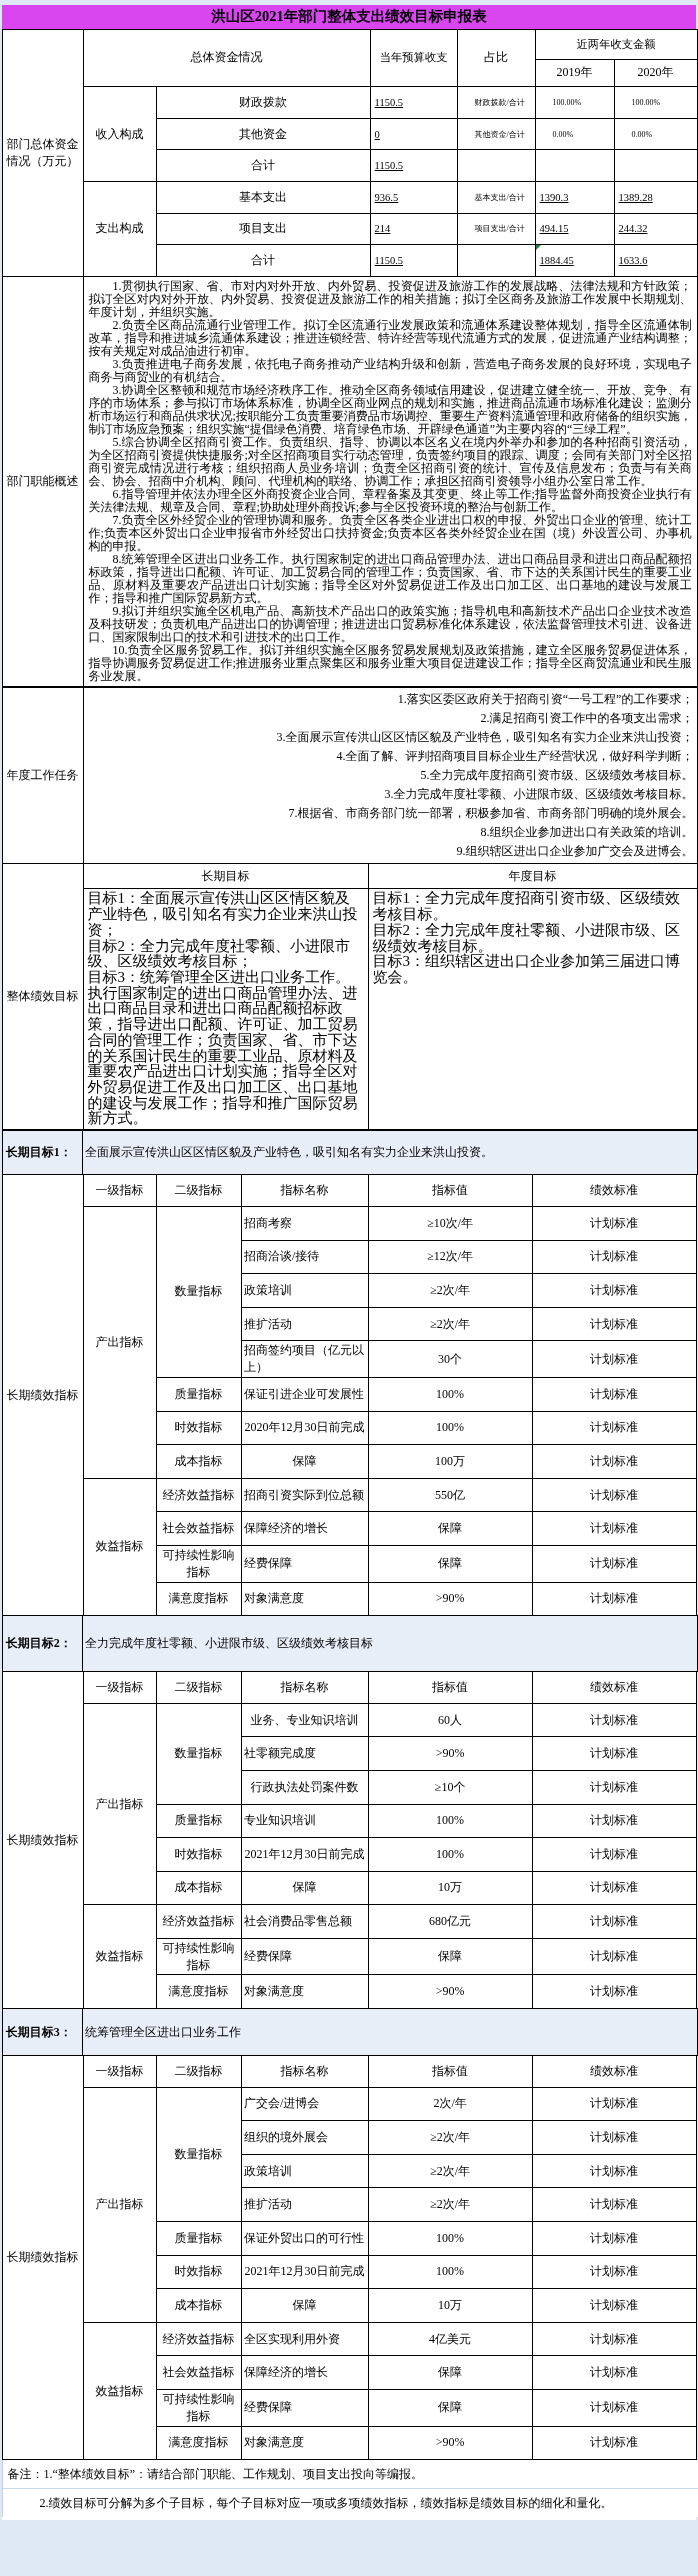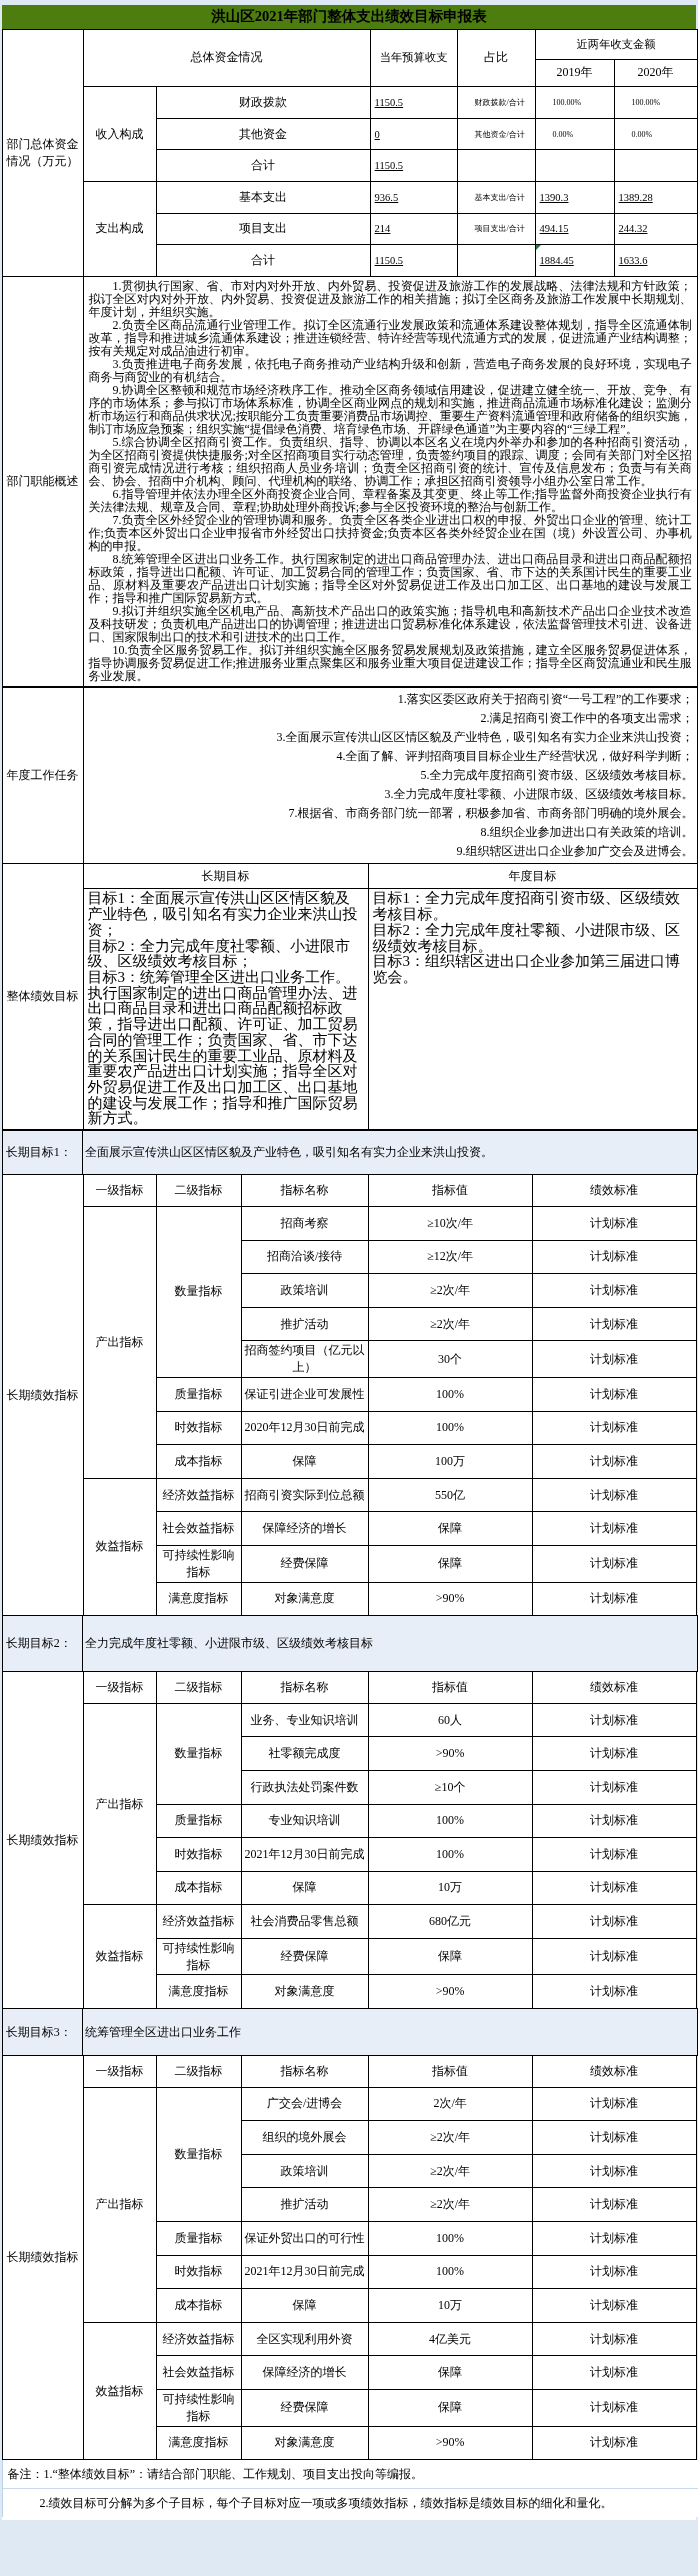--- a/index.html
+++ b/index.html
@@ -1,38 +1,38 @@
 <!DOCTYPE html>
 <html style="font-size:13px"><head>
 <meta charset="utf-8">
 <style>
   html,body{margin:0;padding:0;}
   body{
     width:698px;height:2576px;background:#dfe9f4;
     font-family:"Liberation Serif","DejaVu Serif",serif;color:#000;
   }
   .sheet{margin:4.8px 1.6px 0 1.6px;background:#fff;padding-bottom:3.2px;}
-  .title{font-size:14.5px;font-weight:bold;text-align:center;padding:2.4px 0 3.2px 0;background:#4d7c0f;}
+  .title{font-size:14.5px;font-weight:bold;text-align:center;padding:2.4px 0 3.2px 0;background:#d946ef;}
   table.t{table-layout:fixed;border-collapse:collapse;width:695px;margin:0 auto;margin-top:-0.8px;background:#fff;}
   td{border:0.8px solid #000;font-size:12px;text-align:center;vertical-align:middle;padding:0.8px 2.4px;overflow:hidden;word-break:break-all;}
-  .tl{text-align:center;}
+  .tl{text-align:left;}
   .num{font-size:10.5px;text-align:left;padding-left:4px;text-decoration:underline;}
   .sm{font-size:8px;text-align:left;padding-left:17px;}
   .h36 td{height:27.4px;} .h40 td{height:32px;}
   .fh1 td{height:27.4px;} .fh2 td{height:25px;}
   .fr td{height:29px;}
   .bigtext{padding:3.2px 4.8px;font-size:12px;line-height:13px;text-align:justify;}
   .bigtext p{margin:0;text-indent:2em;}
   .tasktext{padding:2.4px 3.2px;font-size:12px;line-height:19px;text-align:right;}
   .goalhead td{height:22px;}
   .goalcell{vertical-align:top;text-align:left;font-size:15px;line-height:15.7px;padding:2.4px 4px;}
   .divrow td{height:42px;background:#e8eef8;}
   .divrow2 td{height:53px;}
   .divrow3 td{height:44px;}
-  .goalno{font-weight:normal;font-size:12px;text-align:left;padding-left:3.2px;}
+  .goalno{font-weight:bold;font-size:12px;text-align:left;padding-left:3.2px;}
   .goaltxt{text-align:left;font-size:12px;}
   .ind td{height:31px;}
   .ind .hd td{height:29px;}
   .relc{position:relative;}
   .tri{position:absolute;top:0;left:0;width:0;height:0;border-top:5.6px solid #1e7e34;border-right:5.6px solid transparent;}
   .notes{width:695px;margin:0 auto;background:#fff;border-left:0.8px solid #bcd2ea;border-right:0.8px solid #bcd2ea;}
   .note-line{min-height:28px;display:flex;align-items:center;font-size:12px;border-top:0.8px solid #c7d9ee;background:#fff;text-align:left;}
   .note-line:first-child{border-top:none;}
   .p6{padding-left:4.8px;} .p46{padding-left:37px;}
 </style>
@@ -118,21 +118,21 @@
         <col style="width:81px">
         <col style="width:614px">
       </colgroup>
     <tbody>
         <tr>
       <td>部门职能概述</td>
       <td class="bigtext">
         <p>1.贯彻执行国家、省、市对内对外开放、内外贸易、投资促进及旅游工作的发展战略、法律法规和方针政策；拟订全区对内对外开放、内外贸易、投资促进及旅游工作的相关措施；拟订全区商务及旅游工作发展中长期规划、年度计划，并组织实施。</p>
         <p>2.负责全区商品流通行业管理工作。拟订全区流通行业发展政策和流通体系建设整体规划，指导全区流通体制改革，指导和推进城乡流通体系建设；推进连锁经营、特许经营等现代流通方式的发展，促进流通产业结构调整；按有关规定对成品油进行初审。</p>
         <p>3.负责推进电子商务发展，依托电子商务推动产业结构升级和创新，营造电子商务发展的良好环境，实现电子商务与商贸业的有机结合。</p>
-        <p>9.协调全区整顿和规范市场经济秩序工作。推动全区商务领域信用建设，促进建立健全统一、开放、竞争、有序的市场体系；参与拟订市场体系标准，协调全区商业网点的规划和实施，推进商品流通市场标准化建设；监测分析市场运行和商品供求状况;按职能分工负责重要消费品市场调控、重要生产资料流通管理和政府储备的组织实施，制订市场应急预案；组织实施“提倡绿色消费、培育绿色市场、开辟绿色通道”为主要内容的“三绿工程”。</p>
+        <p>3.协调全区整顿和规范市场经济秩序工作。推动全区商务领域信用建设，促进建立健全统一、开放、竞争、有序的市场体系；参与拟订市场体系标准，协调全区商业网点的规划和实施，推进商品流通市场标准化建设；监测分析市场运行和商品供求状况;按职能分工负责重要消费品市场调控、重要生产资料流通管理和政府储备的组织实施，制订市场应急预案；组织实施“提倡绿色消费、培育绿色市场、开辟绿色通道”为主要内容的“三绿工程”。</p>
         <p>5.综合协调全区招商引资工作。负责组织、指导、协调以本区名义在境内外举办和参加的各种招商引资活动，为全区招商引资提供快捷服务;对全区招商项目实行动态管理，负责签约项目的跟踪、调度；会同有关部门对全区招商引资完成情况进行考核；组织招商人员业务培训；负责全区招商引资的统计、宣传及信息发布；负责与有关商会、协会、招商中介机构、顾问、代理机构的联络、协调工作；承担区招商引资领导小组办公室日常工作。</p>
         <p>6.指导管理并依法办理全区外商投资企业合同、章程备案及其变更、终止等工作;指导监督外商投资企业执行有关法律法规、规章及合同、章程;协助处理外商投诉;参与全区投资环境的整治与创新工作。</p>
         <p>7.负责全区外经贸企业的管理协调和服务。负责全区各类企业进出口权的申报、外贸出口企业的管理、统计工作;负责本区外贸出口企业申报省市外经贸出口扶持资金;负责本区各类外经贸企业在国（境）外设置公司、办事机构的申报。</p>
         <p>8.统筹管理全区进出口业务工作。执行国家制定的进出口商品管理办法、进出口商品目录和进出口商品配额招标政策，指导进出口配额、许可证、加工贸易合同的管理工作；负责国家、省、市下达的关系国计民生的重要工业品、原材料及重要农产品进出口计划实施；指导全区对外贸易促进工作及出口加工区、出口基地的建设与发展工作；指导和推广国际贸易新方式。</p>
         <p>9.拟订并组织实施全区机电产品、高新技术产品出口的政策实施；指导机电和高新技术产品出口企业技术改造及科技研发；负责机电产品进出口的协调管理；推进进出口贸易标准化体系建设，依法监督管理技术引进、设备进口、国家限制出口的技术和引进技术的出口工作。</p>
         <p>10.负责全区服务贸易工作。拟订并组织实施全区服务贸易发展规划及政策措施，建立全区服务贸易促进体系，指导协调服务贸易促进工作;推进服务业重点聚集区和服务业重大项目促进建设工作；指导全区商贸流通业和民生服务业发展。</p>
       </td>
     </tr>
   </tbody>
     </table>

